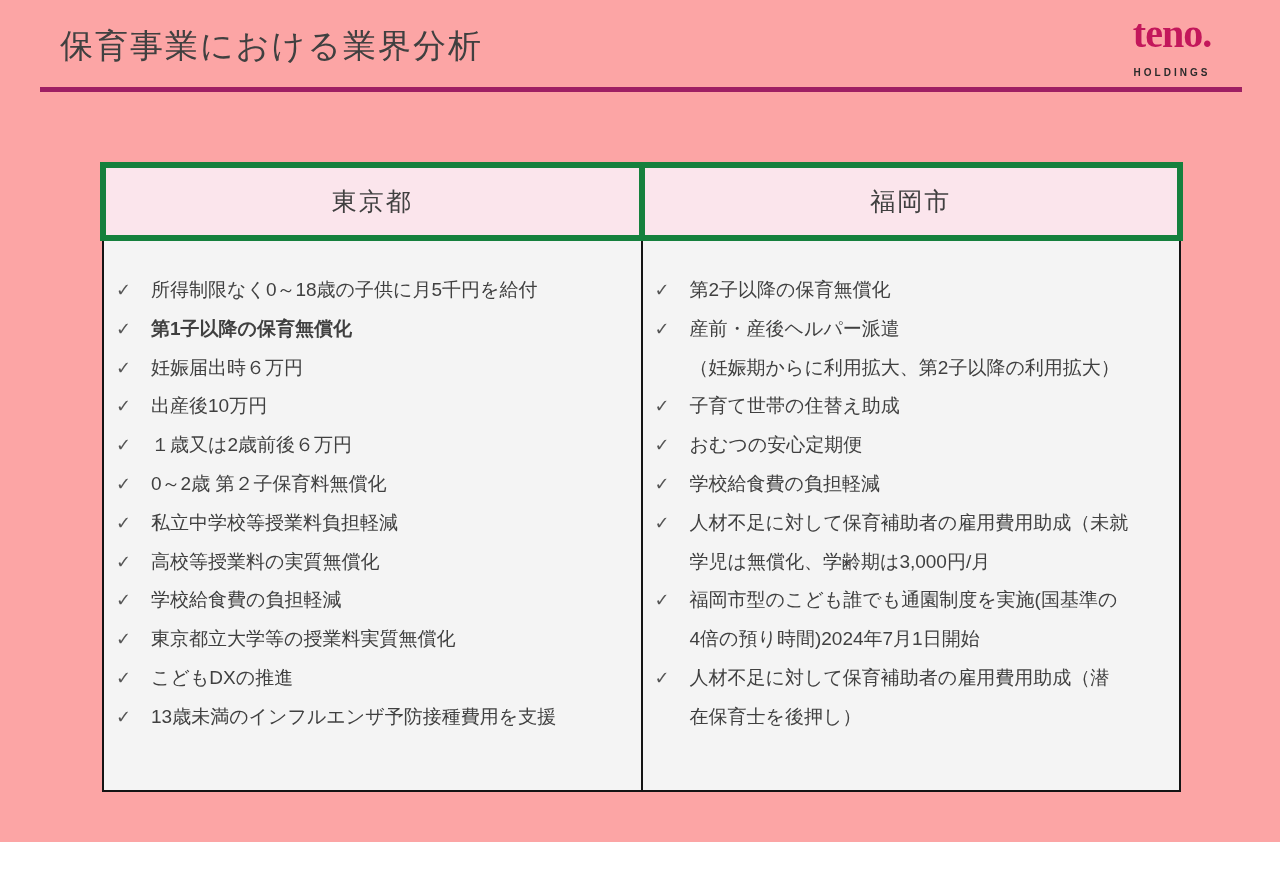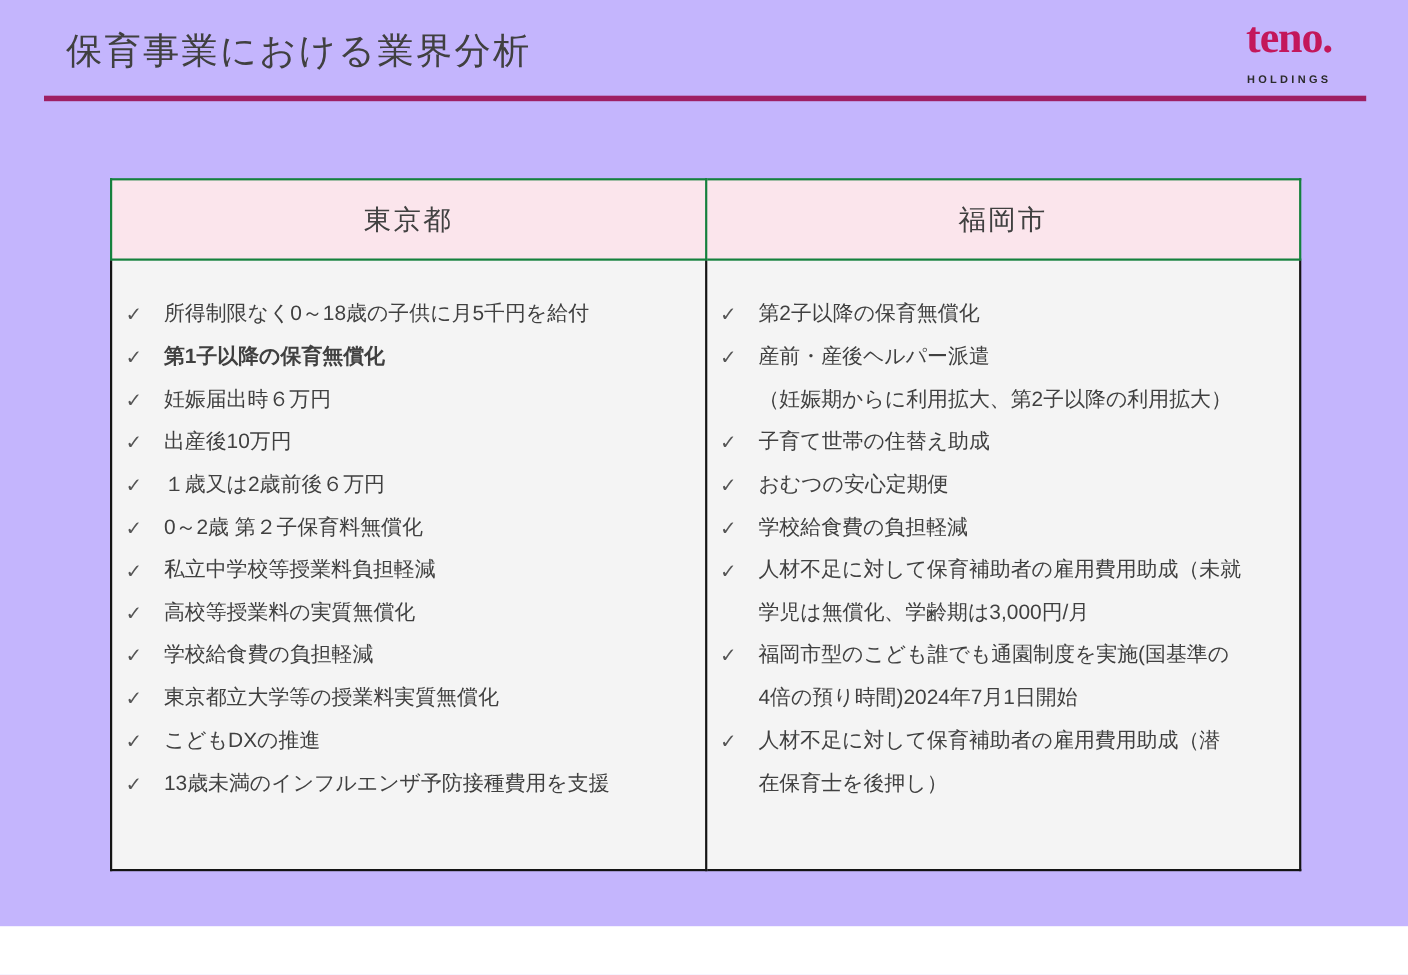--- a/index.html
+++ b/index.html
@@ -3,21 +3,21 @@
 <meta charset="utf-8">
 <style>
   * { margin: 0; padding: 0; box-sizing: border-box; }
   html, body { background: #ffffff; }
   body {
     width: 1280px; height: 886px;
     font-family: "Liberation Sans", sans-serif;
     color: #404040;
     overflow: hidden;
   }
-  .slide { position: relative; width: 1280px; height: 842px; background: #c4b5fd; }
+  .slide { position: relative; width: 1280px; height: 842px; background: #fca5a5; }
 
   .page-title {
     position: absolute; left: 60px; top: 24px;
     font-size: 33px; font-weight: normal; color: #404040;
     letter-spacing: 2px; white-space: nowrap;
   }
   .title-rule {
     position: absolute; left: 40px; top: 87px;
     width: 1202px; height: 5px; background: #9E1F63;
   }
@@ -41,21 +41,21 @@
   }
 
   table.cmp {
     position: absolute; left: 100px; top: 162px;
     width: 1083px; height: 630px;
     border-collapse: collapse; table-layout: fixed;
   }
   table.cmp th {
     width: 50%; height: 73px;
     background: #FBE5EC;
-    border: 2px solid #15803d;
+    border: 6px solid #15803d;
     font-size: 25px; font-weight: normal; color: #404040;
     text-align: center; letter-spacing: 2px;
   }
   table.cmp td {
     width: 50%;
     background: #F4F4F4;
     border: 2px solid #141414;
     vertical-align: top;
     padding: 30px 6px 0 10px;
   }

